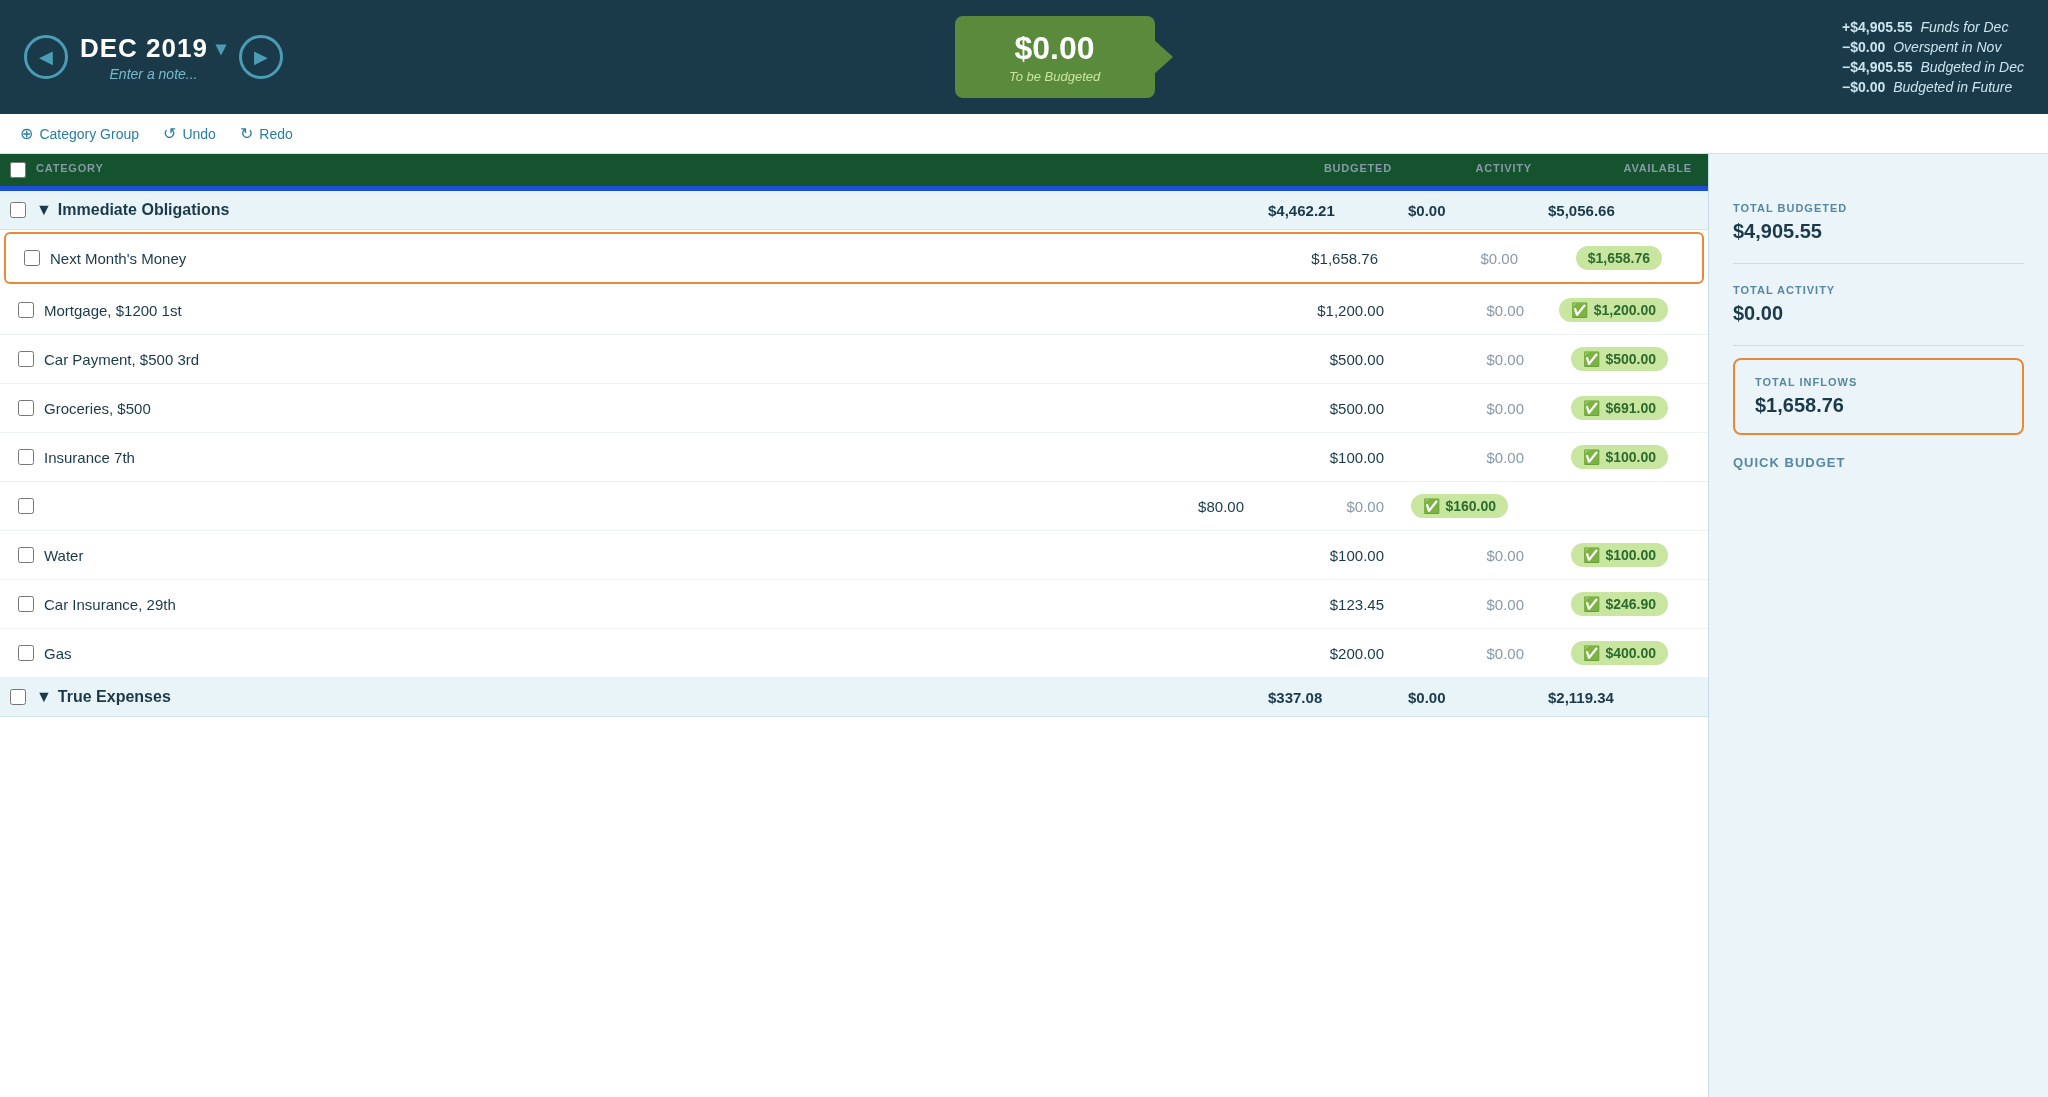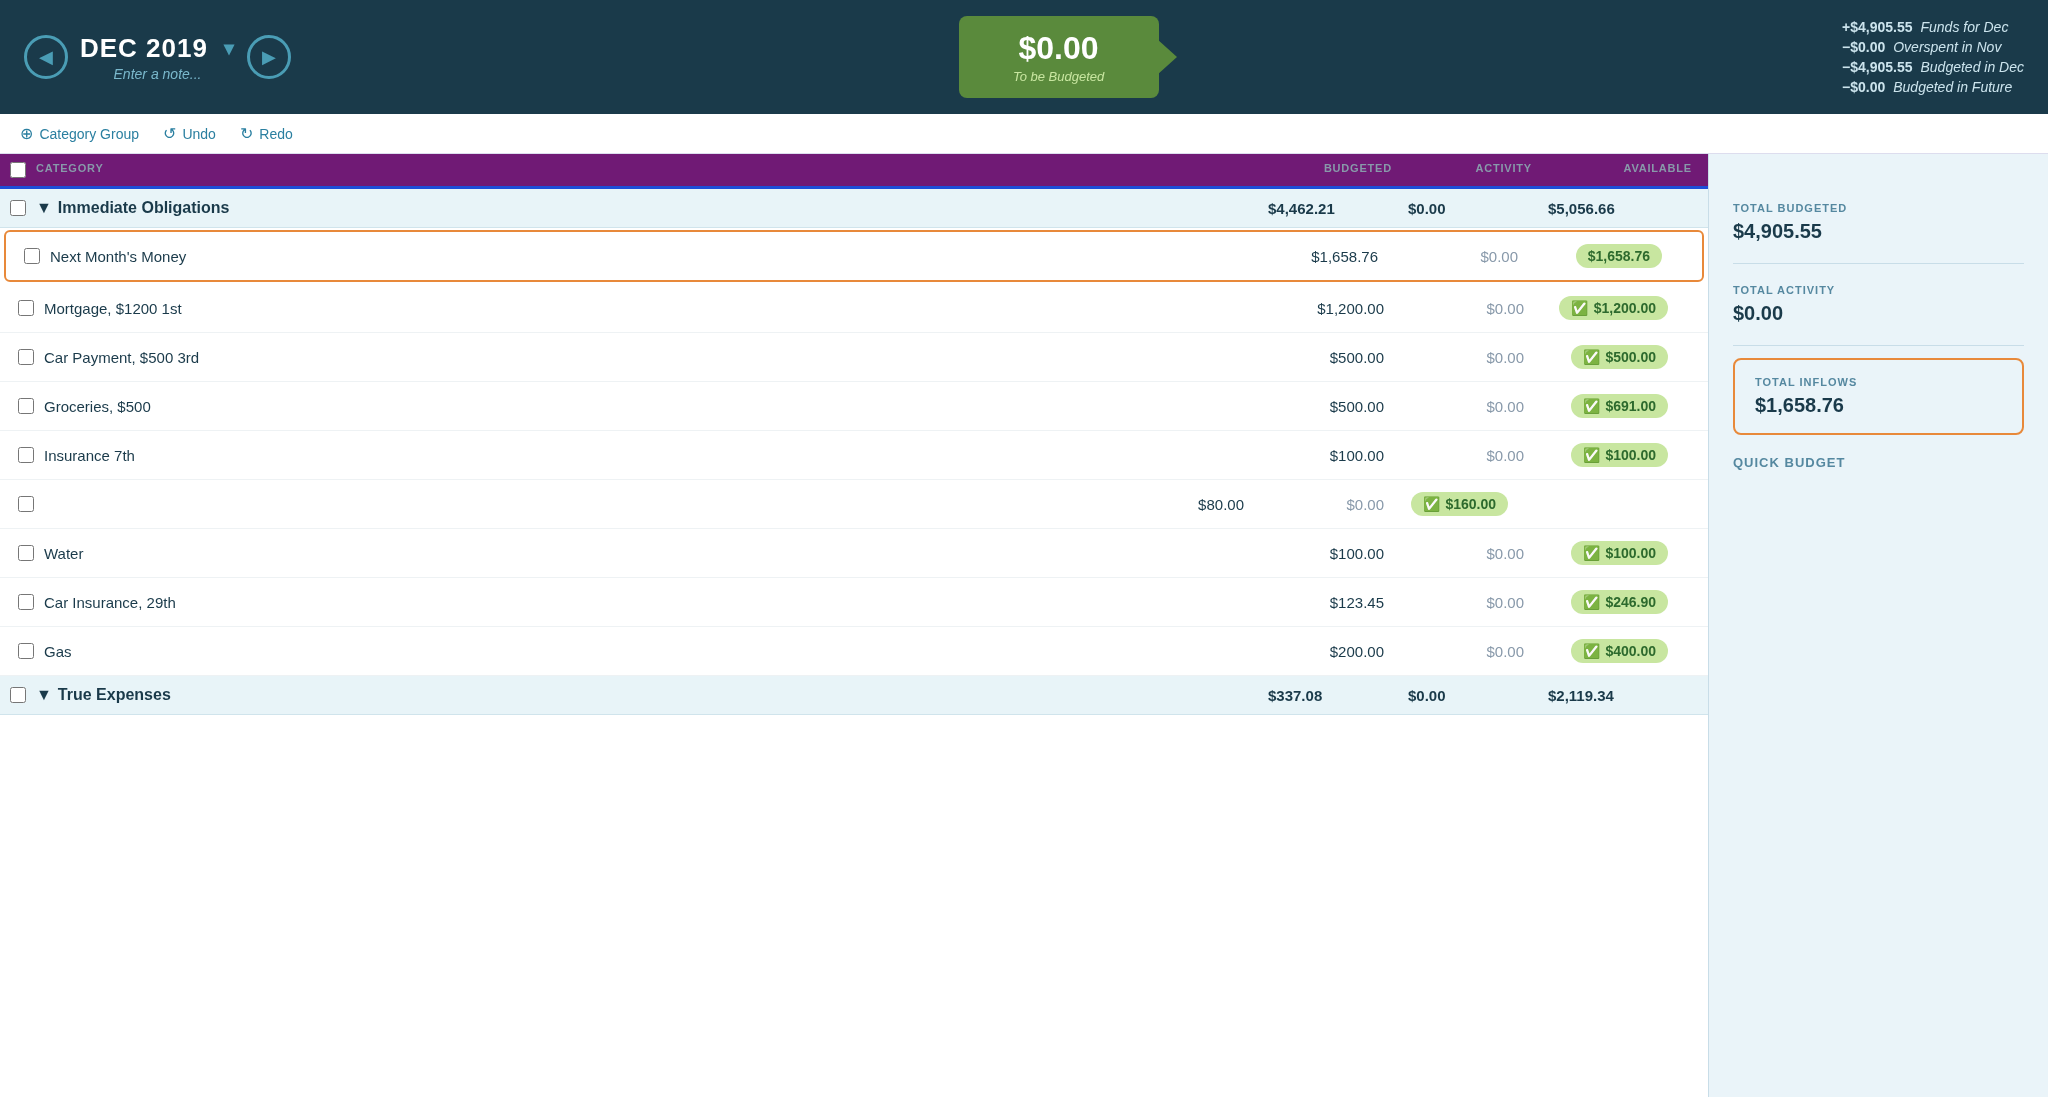--- a/index.html
+++ b/index.html
@@ -27,21 +27,21 @@
       background: transparent;
       cursor: pointer;
       display: flex; align-items: center; justify-content: center;
       color: #4a9db5;
       font-size: 18px;
     }
     .month-area {
       display: flex; flex-direction: column; align-items: center;
     }
     .month-title {
-      display: flex; align-items: center; gap: 16px;
+      display: flex; align-items: center; gap: 8px;
       color: #fff;
       font-size: 26px; font-weight: 700; letter-spacing: 1px;
     }
     .month-dropdown {
       color: #4a9db5;
       font-size: 20px;
     }
     .month-note {
       color: #7ab8cc;
       font-style: italic;
@@ -136,22 +136,22 @@
 
     
     .budget-table {
       flex: 1;
       overflow-y: auto;
     }
     .table-header {
       display: grid;
       grid-template-columns: 36px 1fr 140px 140px 160px;
       padding: 8px 0;
-      border-bottom: 3px solid #1d4ed8;
-      background: #701a75;
+      border-bottom: 5px solid #1d4ed8;
+      background: #14532d;
       position: sticky; top: 0; z-index: 2;
     }
     .table-header .col-label {
       font-size: 11px;
       font-weight: 700;
       color: #8899aa;
       letter-spacing: 0.8px;
       text-transform: uppercase;
     }
     .table-header .col-label.right { text-align: right; padding-right: 16px; }

